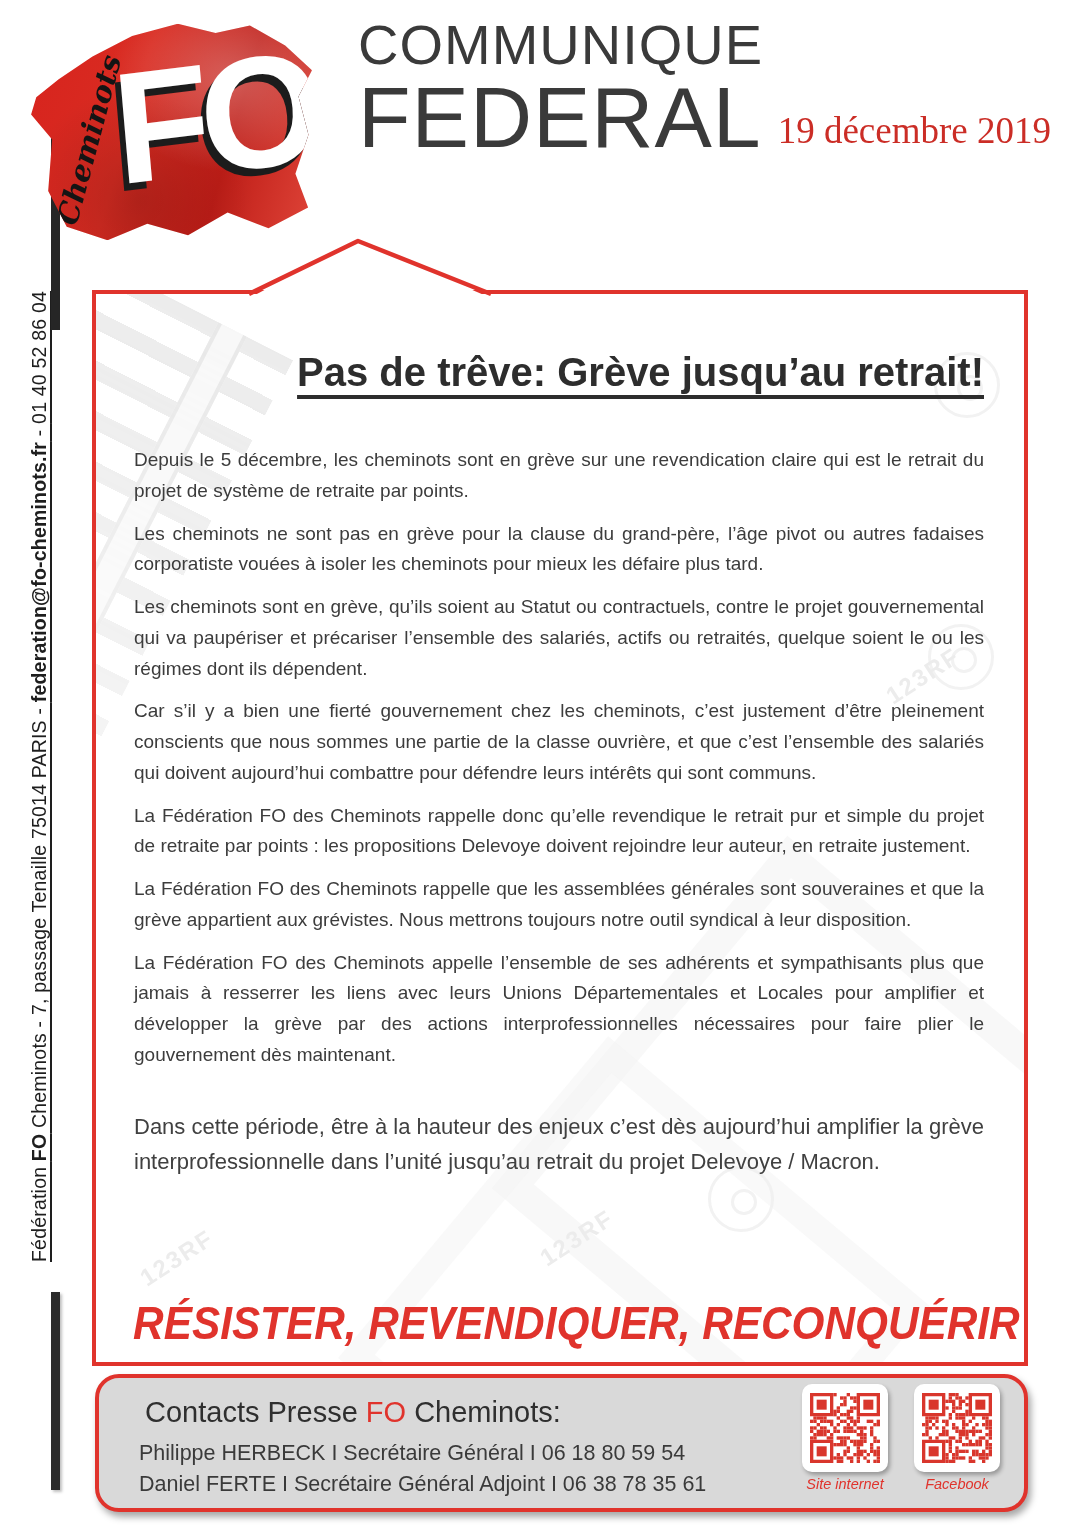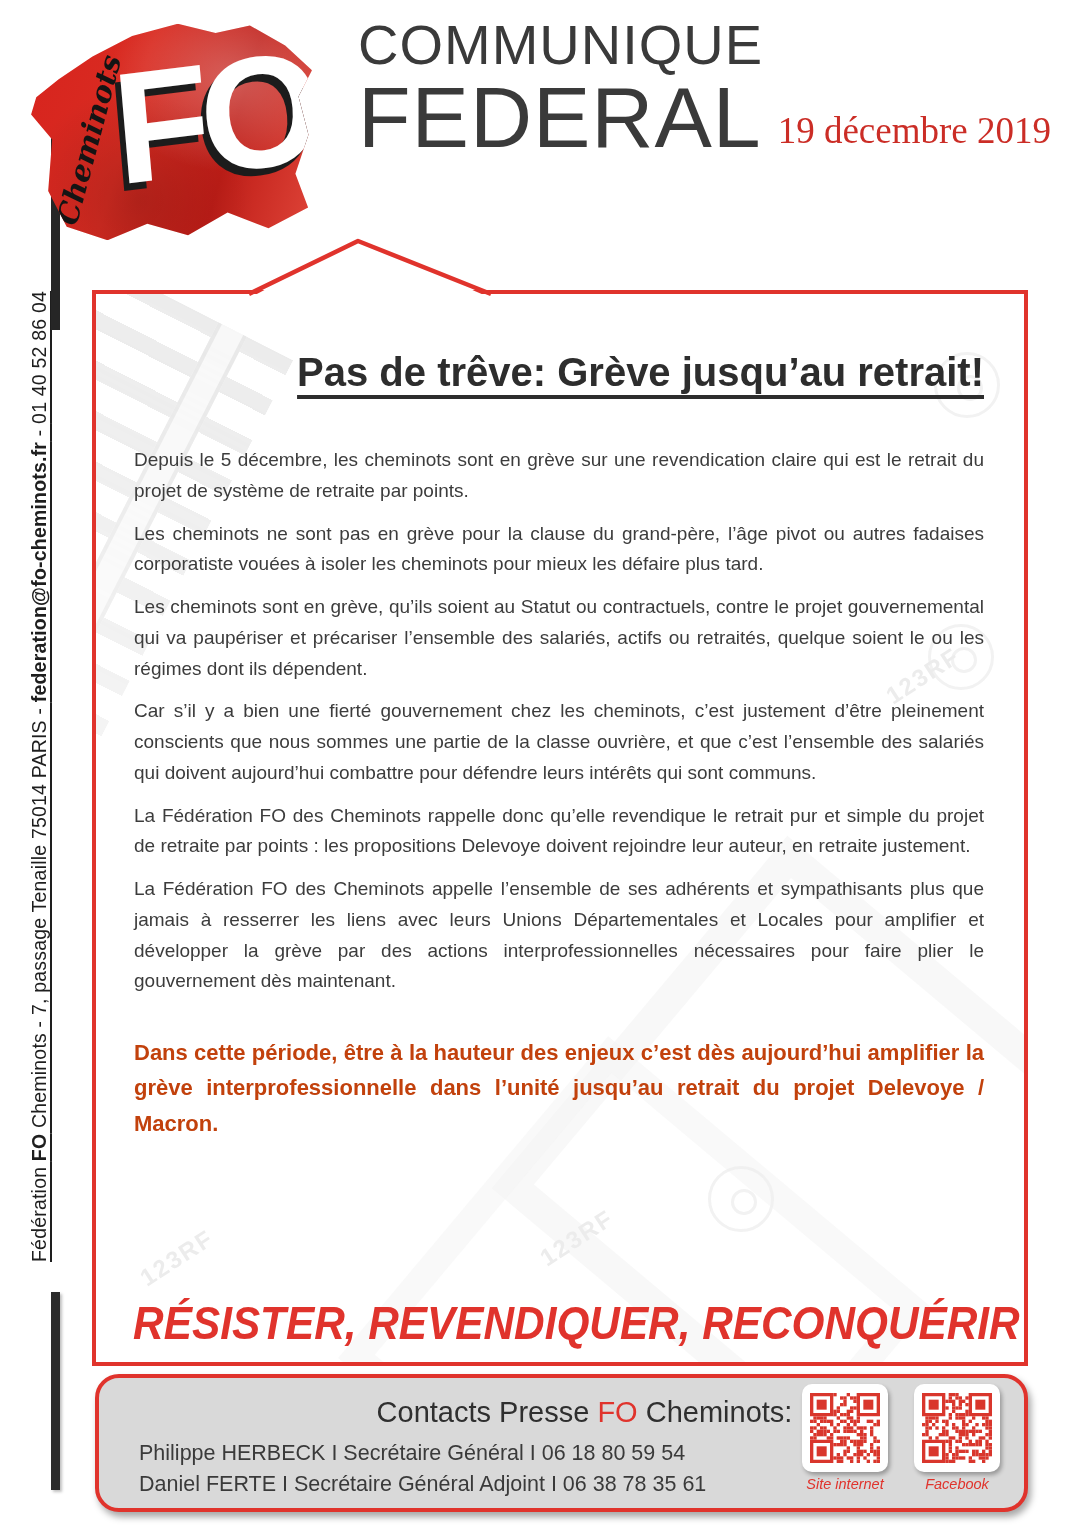--- a/index.html
+++ b/index.html
@@ -59,30 +59,30 @@
   .wm-circle { position:absolute; width:66px; height:66px; border:3px solid #efefef; border-radius:50%; opacity:.8; }
   .wm-circle::after { content:""; position:absolute; left:20px; top:20px; width:20px; height:20px;
           border:3px solid #efefef; border-radius:50%; }
   .wm-text { position:absolute; font-size:24px; font-weight:bold; color:#ececec;
           transform:rotate(-33deg); letter-spacing:2px; }
 
   .content { position:relative; z-index:2; padding:0 40px 0 38px; }
   .headline { margin:56px 0 50px; text-align:right; font-size:40px; font-weight:bold; color:#2d2d2d;
               text-decoration:underline; text-decoration-thickness:4px; text-underline-offset:9px; }
   .content p { font-size:19px; line-height:1.62; text-align:justify; color:#3c3c3c; margin-bottom:12px; }
-  .content p.emphasis { font-size:22px; font-weight:bold; color:#c2410c; line-height:1.6; margin-top:38px; }
+  .content p.emphasis { font-size:22px; font-weight:normal; color:#404040; line-height:1.6; margin-top:38px; }
   .slogan { position:absolute; z-index:2; left:0; right:0; bottom:12px; text-align:center;
             font-size:46px; font-weight:bold; font-style:italic; color:var(--accent);
             transform:scaleX(.92); white-space:nowrap; }
 
   
   .contacts { position:absolute; left:95px; top:1374px; width:933px; height:138px;
               background:var(--panel-gray); border:4px solid var(--accent); border-radius:24px;
               box-shadow:3px 5px 7px rgba(0,0,0,.35); }
-  .contacts-title { margin:18px 0 9px 46px; font-size:29px; color:#2f2f2f;text-align:center; }
+  .contacts-title { margin:18px 0 9px 46px; font-size:29px; color:#2f2f2f; }
   .contacts-title .fo { color:var(--accent); }
   .contact-line { margin-left:40px; font-size:21.5px; line-height:1.45; color:#3a3a3a; }
   .qr-tile { position:absolute; top:6px; width:86px; height:88px; background:#fff; border-radius:10px;
              padding:8px; box-shadow:2px 3px 4px rgba(0,0,0,.3); }
   .qr-tile.site { right:136px; } .qr-tile.fb { right:24px; }
   .qr-label { position:absolute; top:98px; width:86px; text-align:center; font-size:14.5px;
               font-style:italic; color:var(--accent); }
   .qr-label.site { right:136px; } .qr-label.fb { right:24px; }
 </style>
 </head>
@@ -123,20 +123,21 @@
     <div class="wm-text" style="left:440px; top:930px;">123RF</div>
     <div class="wm-text" style="left:40px; top:950px;">123RF</div>
 
     <div class="content">
       <h1 class="headline">Pas de trêve: Grève jusqu’au retrait!</h1>
       <p>Depuis le 5 décembre, les cheminots sont en grève sur une revendication claire qui est le retrait du projet de système de retraite par points.</p>
       <p>Les cheminots ne sont pas en grève pour la clause du grand-père, l’âge pivot ou autres fadaises corporatiste vouées à isoler les cheminots pour mieux les défaire plus tard.</p>
       <p>Les cheminots sont en grève, qu’ils soient au Statut ou contractuels, contre le projet gouvernemental qui va paupériser et précariser l’ensemble des salariés, actifs ou retraités, quelque soient le ou les régimes dont ils dépendent.</p>
       <p> Car s’il y a bien une fierté gouvernement chez les cheminots, c’est justement d’être pleinement conscients que nous sommes une partie de la classe ouvrière, et que c’est l’ensemble des salariés qui doivent aujourd’hui combattre pour défendre leurs intérêts qui sont communs.</p>
       <p>La Fédération FO des Cheminots rappelle donc qu’elle revendique le retrait pur et simple du projet de retraite par points : les propositions Delevoye doivent rejoindre leur auteur, en retraite justement.</p>
+      <p>La Fédération FO des Cheminots rappelle que les assemblées générales sont souveraines et que la grève appartient aux grévistes. Nous mettrons toujours notre outil syndical à leur disposition.</p>
       <p>La Fédération FO des Cheminots appelle l’ensemble de ses adhérents et sympathisants plus que jamais à resserrer les liens avec leurs Unions Départementales et Locales pour amplifier et développer la grève par des actions interprofessionnelles nécessaires pour faire plier le gouvernement dès maintenant.</p>
       <p class="emphasis">Dans cette période, être à la hauteur des enjeux c’est dès aujourd’hui amplifier la grève interprofessionnelle dans l’unité jusqu’au retrait du projet Delevoye / Macron.</p>
     </div>
 
     <div class="slogan">RÉSISTER, REVENDIQUER, RECONQUÉRIR !</div>
   </div>
 
   <svg class="peak" viewBox="0 0 250 64">
     <polygon points="4,62 113,5 246,62" fill="#ffffff"></polygon>
     <polyline points="4,58 113,5 246,58" fill="none" stroke="#e0332c" stroke-width="4.5" stroke-linejoin="round"></polyline>

